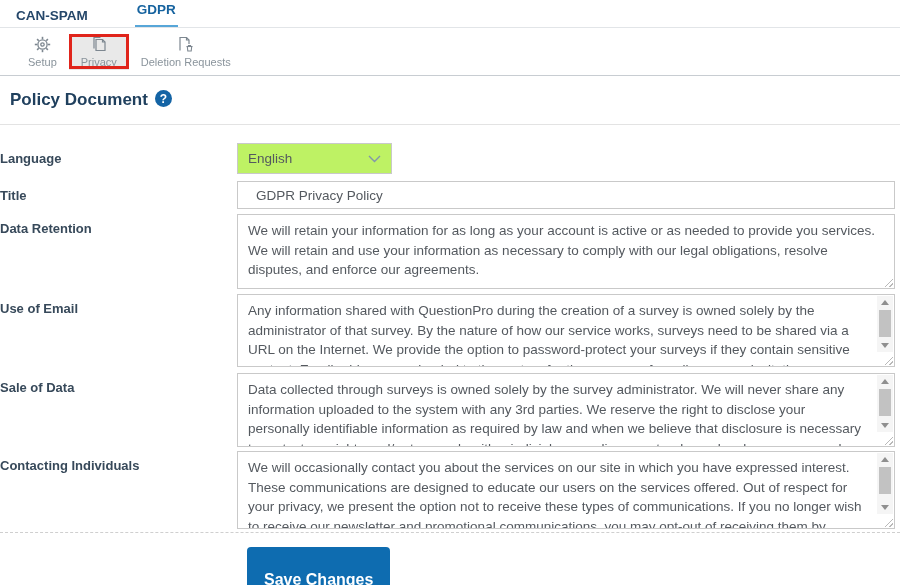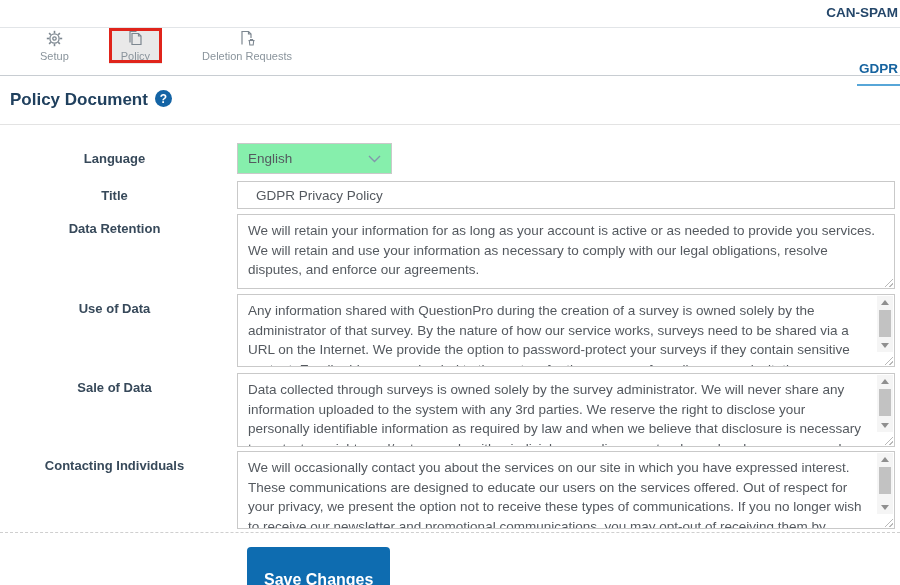--- a/index.html
+++ b/index.html
@@ -1,55 +1,55 @@
 <!DOCTYPE html>
 <html><head>
 <meta charset="utf-8">
 <style>
   * { margin:0; padding:0; box-sizing:border-box; }
   html,body { width:900px; height:585px; background:#ffffff; overflow:hidden;
     font-family:"Liberation Sans", sans-serif; }
 
   
-  .tabbar { display:flex; align-items:flex-end; gap:32px; height:28px;
-    padding:0 0 0 14px; border-bottom:1px solid #e2e5e8;flex-direction:column; }
+  .tabbar { display:flex; align-items:flex-end; gap:45px; height:28px;
+    padding:0 0 0 14px; border-bottom:1px solid #e2e5e8; }
   .tab { font-size:13.5px; font-weight:bold; color:#25476a; padding:5px 2px 4px 2px;
     cursor:pointer; text-decoration:none; }
   .tab.active { color:#16639f; border-bottom:2px solid #57a6d8; padding-bottom:8px; }
 
   
-  .toolbar { display:flex; align-items:flex-start; height:48px; border-bottom:1px solid #c8cdd2;
-    padding-left:28px;gap:28px; }
+  .toolbar { display:flex; align-items:center; height:48px; border-bottom:1px solid #c8cdd2;
+    padding-left:16px; }
   .tool-item { display:flex; flex-direction:column; align-items:center; justify-content:center;
     gap:3px; padding:2px 12px; cursor:pointer; }
   .tool-item .tool-label { font-size:11px; color:#8a949c; white-space:nowrap; }
   .tool-item svg { display:block; }
   .tool-wrap { position:relative; display:flex; }
   .tool-item.selected { background:#e9e9e9; }
   .annotation-box { position:absolute; top:0; left:0; right:0; bottom:1px;
     border:3px solid #e0241b; pointer-events:none; }
 
   
   .page-head { display:flex; gap:7px; margin:14px 0 0 10px; }
   .page-title { font-size:17px; font-weight:bold; color:#20405e; }
   .help-icon { width:17px; height:17px; border-radius:50%; background:#1464a5; color:#fff;
     font-size:12px; font-weight:bold; display:flex; align-items:center; justify-content:center;
     cursor:pointer; }
   .head-divider { border-bottom:1px solid #e3e3e3; margin-top:14px; }
 
   
   .form { margin-top:18px; }
   .row { display:flex; margin-right:5px; }
-  .row-label { width:237px; flex:0 0 237px; text-align:center; font-size:13px; font-weight:bold;
+  .row-label { width:237px; flex:0 0 237px; text-align:left; font-size:13px; font-weight:bold;
     color:#37495a; padding-right:8px; }
   .row.center { align-items:center; }
   .row.top .row-label { padding-top:7px; }
   .field-col { flex:1 1 auto; }
 
-  .fake-select { width:155px; height:31px; border:1px solid #c9c9c9; background:#86efac;
+  .fake-select { width:155px; height:31px; border:1px solid #c9c9c9; background:#bef264;
     display:flex; align-items:center; justify-content:space-between; padding:0 10px;
     font-size:13.5px; color:#54595f; cursor:pointer; }
   .text-input { width:100%; height:28px; border:1px solid #c9c9c9; background:#fff;
     font-size:13.5px; color:#54595f; padding:0 18px; font-family:"Liberation Sans",sans-serif; }
 
   .fake-textarea { position:relative; width:100%; border:1px solid #c9c9c9; background:#fff;
     overflow:hidden; }
   .ta-text { position:absolute; top:0; left:0; right:3px; bottom:0; overflow:hidden;
     padding:6px 10px 0 10px; font-size:13.5px; line-height:19.5px; color:#54595f; }
   .fake-textarea.has-scroll .ta-text { right:18px; }
@@ -114,21 +114,21 @@
 
   <div class="tool-wrap">
     <div class="tool-item selected">
       <span>
         <svg width="18" height="17" viewBox="0 0 18 17" fill="none" stroke="#7d8790" stroke-width="1.2">
           <path d="M6 3.5 L12.5 3.5 L15 6 L15 14.5 L6 14.5 Z"></path>
           <path d="M12.5 3.5 L12.5 6 L15 6"></path>
           <path d="M4 12.5 L4 1.5 L10.5 1.5"></path>
         </svg>
       </span>
-      <span class="tool-label">Policy</span>
+      <span class="tool-label">Privacy</span>
     </div>
     <div class="annotation-box"></div>
   </div>
 
   <div class="tool-item">
     <span>
       <svg width="19" height="17" viewBox="0 0 19 17" fill="none" stroke="#7d8790" stroke-width="1.2">
         <path d="M4 14.5 L4 1.5 L10.5 1.5 L13 4 L13 8"></path>
         <path d="M10.5 1.5 L10.5 4 L13 4"></path>
         <g stroke-width="1.1">
@@ -177,21 +177,21 @@
     <div class="row-label">Data Retention</div>
     <div class="field-col">
       <div class="fake-textarea h-dataret">
         <div class="ta-text">We will retain your information for as long as your account is active or as needed to provide you services. We will retain and use your information as necessary to comply with our legal obligations, resolve disputes, and enforce our agreements.</div>
         <div class="resize-handle"></div>
       </div>
     </div>
   </div>
 
   <div class="row top mb6">
-    <div class="row-label">Use of Data</div>
+    <div class="row-label">Use of Email</div>
     <div class="field-col">
       <div class="fake-textarea has-scroll h-useof">
         <div class="ta-text">Any information shared with QuestionPro during the creation of a survey is owned solely by the administrator of that survey. By the nature of how our service works, surveys need to be shared via a URL on the Internet. We provide the option to password-protect your surveys if they contain sensitive content. Email addresses uploaded to the system for the purpose of sending survey invitations are never sold or used by 3rd parties.</div>
         <div class="ta-scrollbar">
           <div class="sb-arrow up"></div>
           <div class="sb-thumb"></div>
           <div class="sb-arrow down"></div>
         </div>
         <div class="resize-handle"></div>
       </div>

